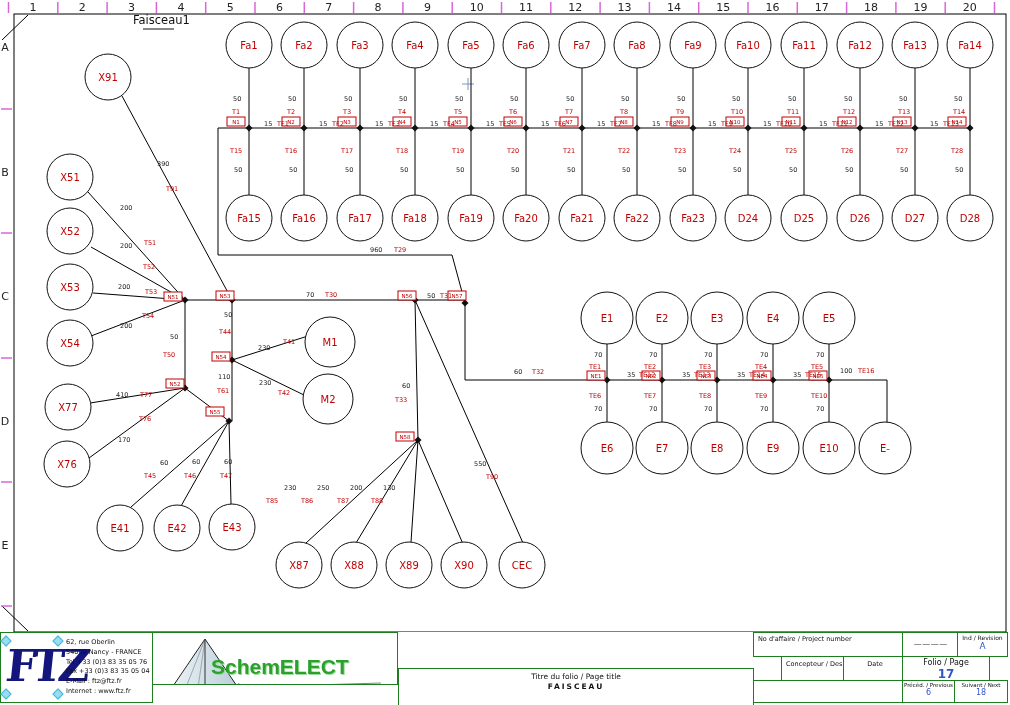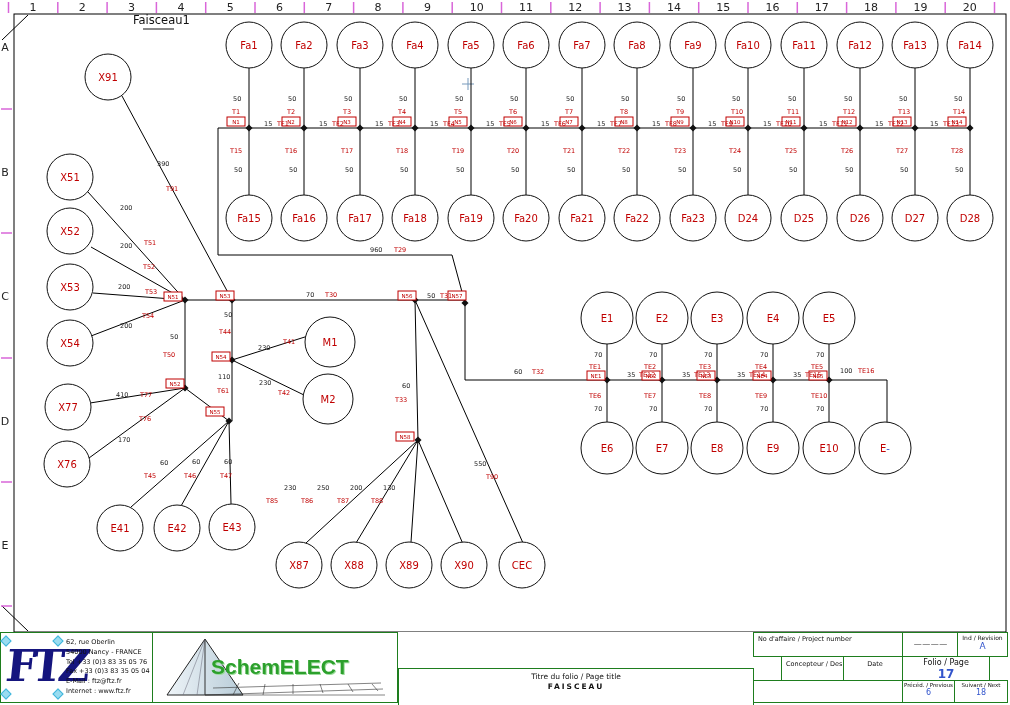--- a/index.html
+++ b/index.html
@@ -9,21 +9,21 @@
   
   .tb{position:absolute;box-sizing:border-box;border:1px solid #1e7d1e;background:#fff;}
   .tb .hdr{font-size:7.5px;color:#111;text-align:center;padding-top:3px;}
   .tiny{font-size:6px;color:#111;}
   .blue{color:#3355cc;}
   #addr{position:absolute;left:66px;top:638px;width:110px;font-size:6.5px;line-height:1.5;color:#111;}
   #ftz-logo{position:absolute;left:6px;top:640px;width:52px;height:56px;}
   #ftz-logo .ftz-text{font-family:"DejaVu Serif", serif;font-weight:bold;font-size:44px;line-height:52px;
      color:#15157e;letter-spacing:-6px;transform:skewX(-6deg);}
   .handle{position:absolute;width:6px;height:6px;background:#9adcf0;border:1px solid #3fb6dc;transform:rotate(45deg);}
-  #brand-wrap{position:absolute;left:152px;top:632px;width:246px;height:71px;overflow:hidden;}
+  #brand-wrap{position:absolute;left:152px;top:632px;width:246px;height:53px;overflow:hidden;}
   #brand-text{position:absolute;left:58px;top:22px;font-size:21px;font-weight:bold;color:#2ca02c;
      text-shadow:1px 1px 0 #9adb9a;letter-spacing:0px;font-family:"Liberation Sans", sans-serif;}
 </style>
 </head>
 <body>
 
 <div id="page">
 
   <svg id="diagram" width="1010" height="632">
     <g id="layer-frame">

